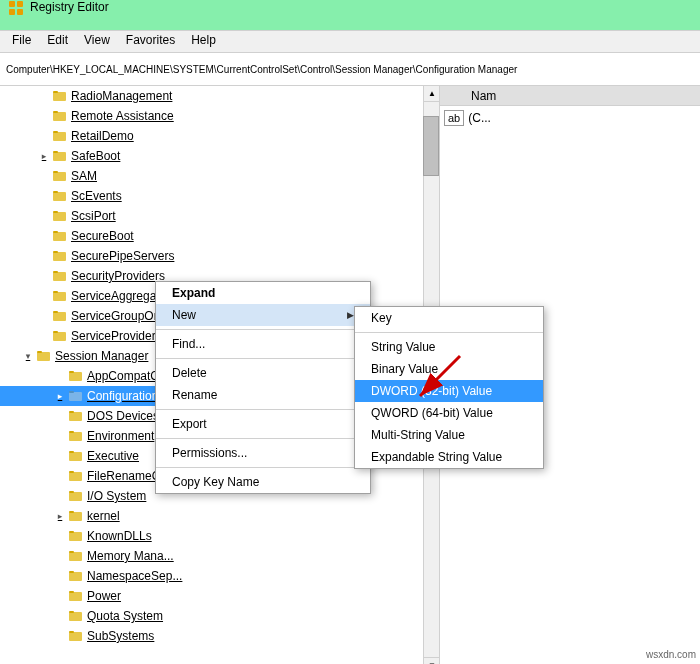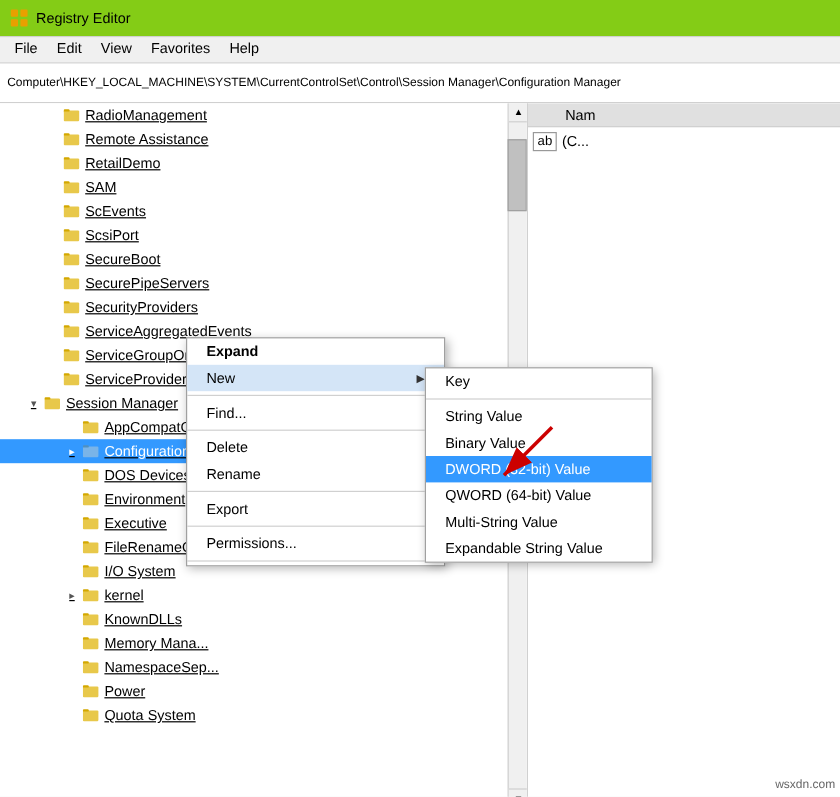--- a/index.html
+++ b/index.html
@@ -8,24 +8,23 @@
       font-size: 12px;
       background: #f0f0f0;
       width: 700px;
       height: 664px;
       overflow: hidden;
       user-select: none;
     }
 
     
     #title-bar {
-      background: #84cc16;
+      background: #86efac;
       height: 31px;
       display: flex;
-      align-items: center;
       padding: 0 8px;
       border-bottom: 1px solid #d0d0d0;
     }
     #title-icon {
       width: 16px;
       height: 16px;
       margin-right: 6px;
       display: flex;
       align-items: center;
       justify-content: center;
@@ -363,20 +362,30 @@
         <span class="expand-arrow none"></span>
         <span class="folder-icon">
           <svg viewBox="0 0 14 12">
               <rect x="0" y="2" width="13" height="9" rx="1" fill="#e8c84a"></rect>
               <rect x="0" y="1" width="5" height="2" rx="1" fill="#d4a800"></rect>
             </svg>
         </span>
         <span>RetailDemo</span>
       </li>
 
+      <li class="tree-item indent-2">
+        <span class="expand-arrow collapsed"></span>
+        <span class="folder-icon">
+          <svg viewBox="0 0 14 12">
+              <rect x="0" y="2" width="13" height="9" rx="1" fill="#e8c84a"></rect>
+              <rect x="0" y="1" width="5" height="2" rx="1" fill="#d4a800"></rect>
+            </svg>
+        </span>
+        <span>SafeBoot</span>
+      </li>
 
       <li class="tree-item indent-2">
         <span class="expand-arrow none"></span>
         <span class="folder-icon">
           <svg viewBox="0 0 14 12">
               <rect x="0" y="2" width="13" height="9" rx="1" fill="#e8c84a"></rect>
               <rect x="0" y="1" width="5" height="2" rx="1" fill="#d4a800"></rect>
             </svg>
         </span>
         <span>SAM</span>
@@ -617,20 +626,30 @@
         <span class="expand-arrow none"></span>
         <span class="folder-icon">
           <svg viewBox="0 0 14 12">
               <rect x="0" y="2" width="13" height="9" rx="1" fill="#e8c84a"></rect>
               <rect x="0" y="1" width="5" height="2" rx="1" fill="#d4a800"></rect>
             </svg>
         </span>
         <span>Quota System</span>
       </li>
 
+      <li class="tree-item indent-3">
+        <span class="expand-arrow none"></span>
+        <span class="folder-icon">
+          <svg viewBox="0 0 14 12">
+              <rect x="0" y="2" width="13" height="9" rx="1" fill="#e8c84a"></rect>
+              <rect x="0" y="1" width="5" height="2" rx="1" fill="#d4a800"></rect>
+            </svg>
+        </span>
+        <span>SubSystems</span>
+      </li>
 
     </ul>
 
     <div id="tree-scrollbar">
       <div id="scrollbar-up">▲</div>
       <div id="scrollbar-thumb"></div>
       <div id="scrollbar-down">▼</div>
     </div>
   </div>
 
@@ -667,20 +686,23 @@
       </div>
       <div class="ctx-divider"></div>
       <div class="ctx-item">
         <span>Export</span>
       </div>
       <div class="ctx-divider"></div>
       <div class="ctx-item">
         <span>Permissions...</span>
       </div>
       <div class="ctx-divider"></div>
+      <div class="ctx-item">
+        <span>Copy Key Name</span>
+      </div>
     </div>
 
     <div id="submenu">
       <div class="submenu-item">
         <span>Key</span>
       </div>
       <div class="submenu-divider"></div>
       <div class="submenu-item">
         <span>String Value</span>
       </div>

